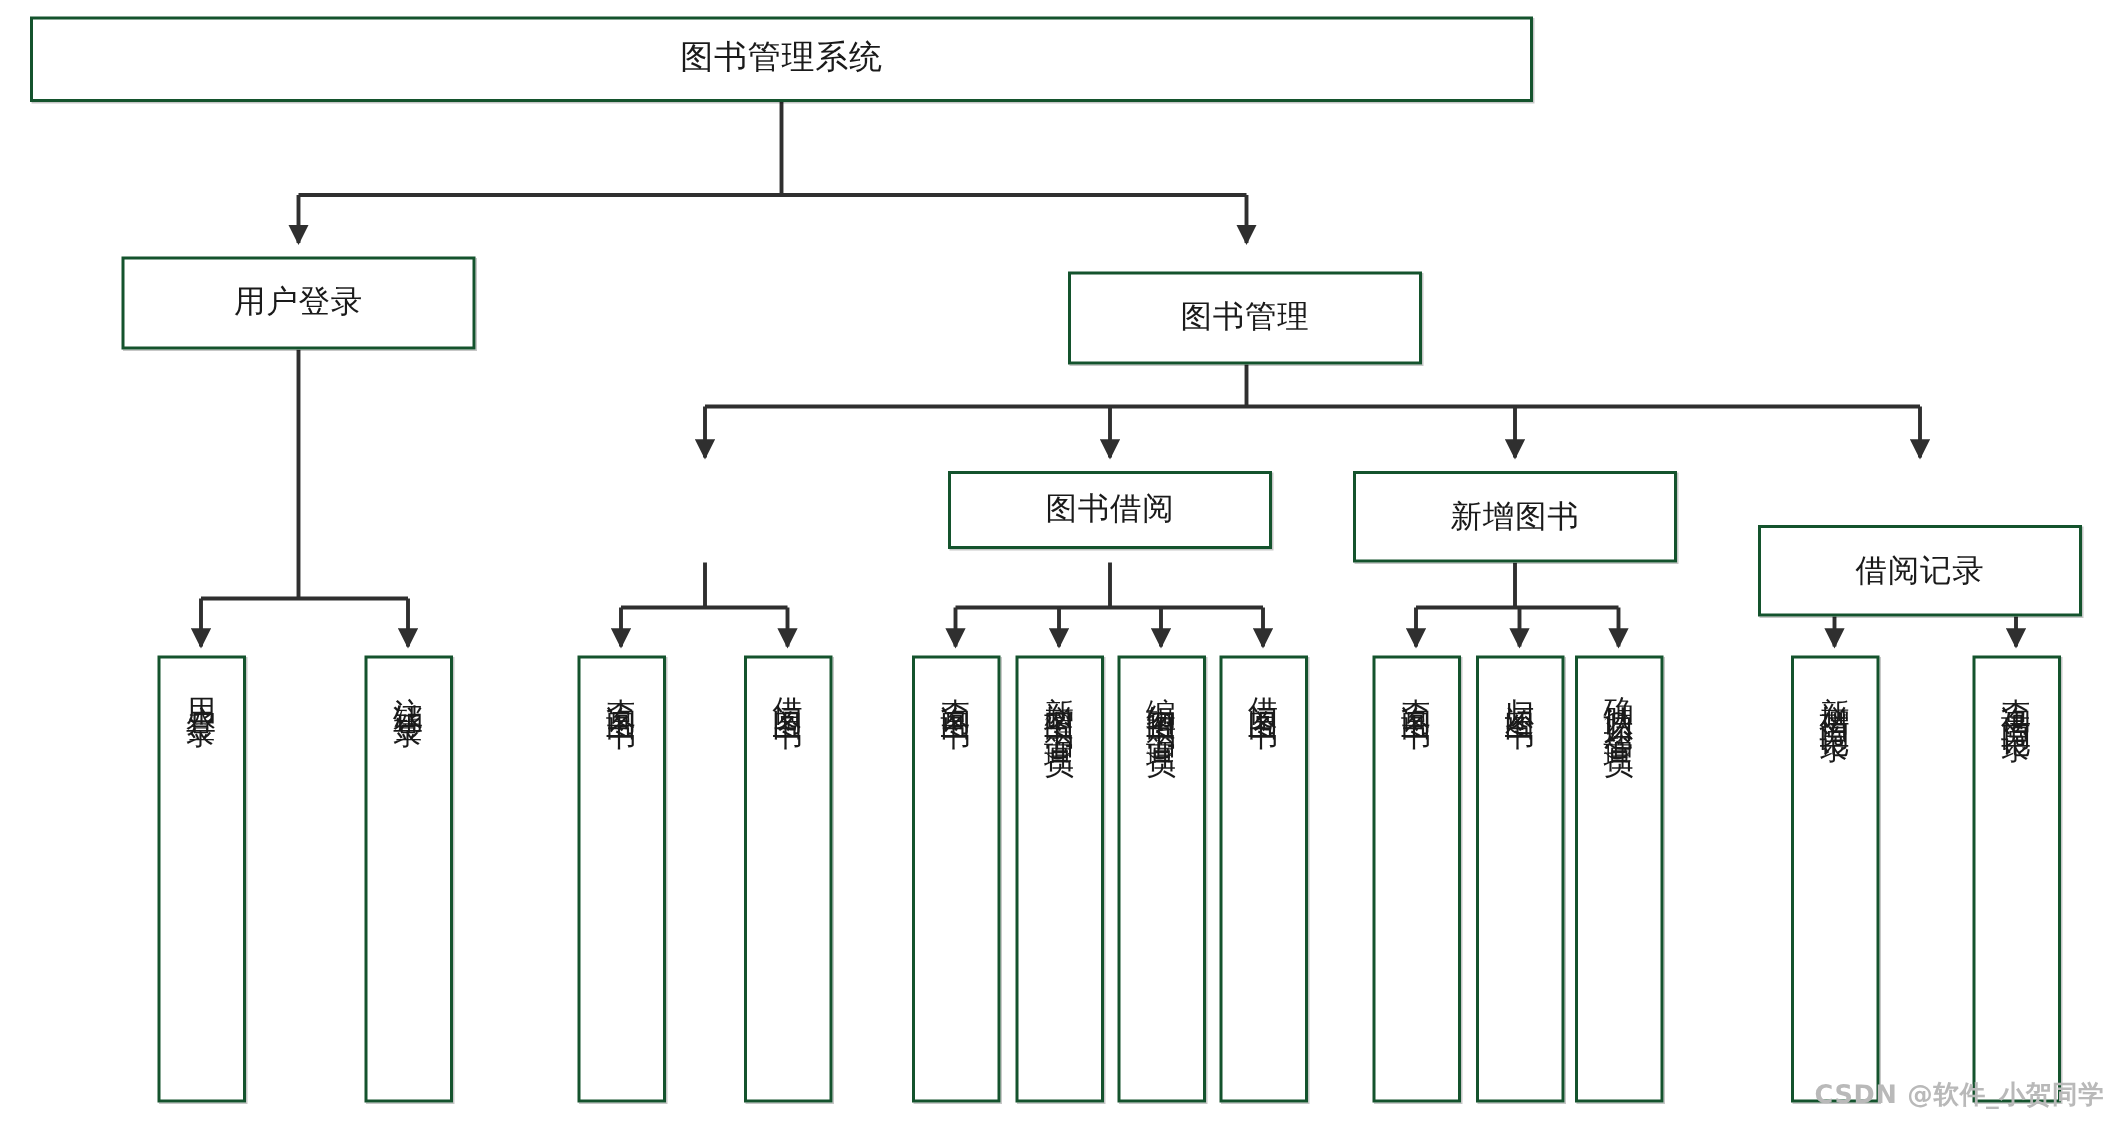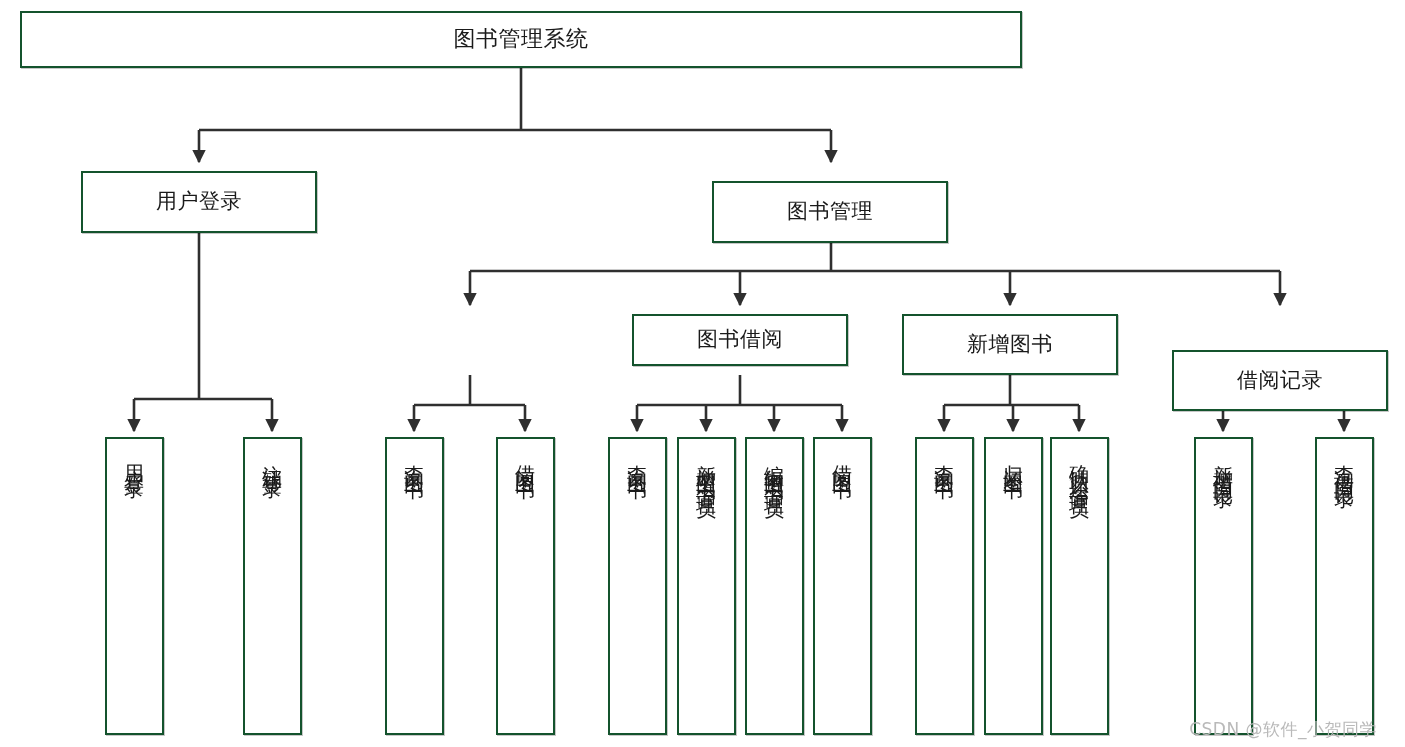--- a/index.html
+++ b/index.html
@@ -55,27 +55,28 @@
   }
   .node.vert .vtext {
     writing-mode: vertical-rl;
     text-orientation: upright;
     letter-spacing: 5px;
     line-height: 1.0;
     white-space: nowrap;
   }
   .watermark {
     position: absolute;
-    right: 28px;
+    right: 2px;
     bottom: 6px;
     font-size: 17px;
     color: #b9b9b9;
     letter-spacing: 0.5px;
     white-space: nowrap;
     pointer-events: none;
+    font-weight: bold;
   }
 </style>
 </head>
 <body>
 
 <div id="canvas">
 
   <svg id="wires" viewBox="0 0 1405 747" xmlns="http://www.w3.org/2000/svg">
     <defs>
       <marker id="arrow" viewBox="0 0 10 10" refX="9" refY="5" markerWidth="5.2" markerHeight="5.2" orient="auto-start-reverse">

